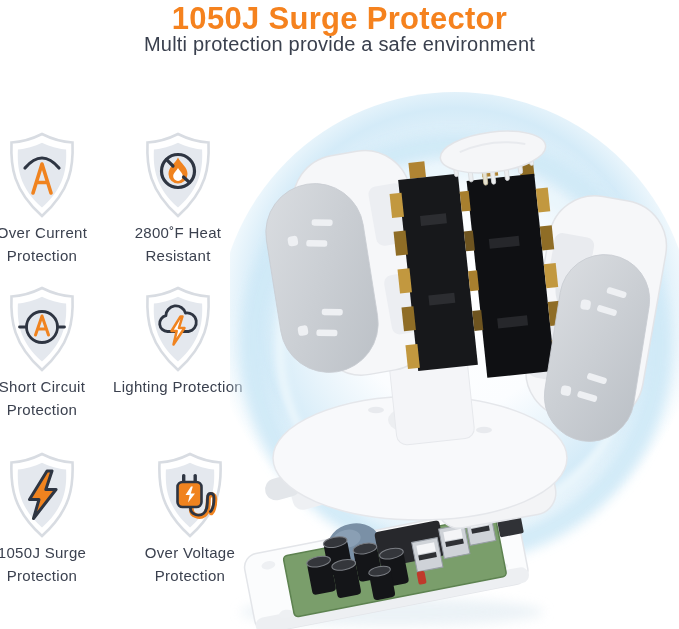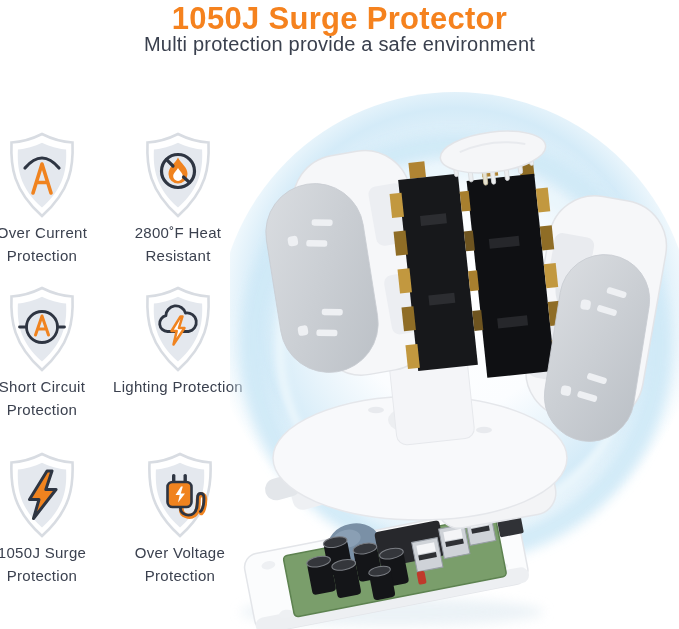--- a/index.html
+++ b/index.html
@@ -16,21 +16,21 @@
     font-size:20px;font-weight:400;letter-spacing:.2px;margin:0;color:#3a404e;
   }
   .feature{position:absolute;width:132px;text-align:center;}
   .feature svg{display:block;margin:0 auto;}
   .feature-label{
     margin-top:3px;font-size:15px;font-weight:500;line-height:1.5;
     letter-spacing:.3px;color:#3b414f;
   }
   .pos-1{left:-24px;top:131px;} .pos-2{left:112px;top:131px;}
   .pos-3{left:-24px;top:285px;} .pos-4{left:112px;top:285px;}
-  .pos-5{left:-24px;top:451px;} .pos-6{left:114px;top:451px;}
+  .pos-5{left:-24px;top:451px;} .pos-6{left:124px;top:451px;}
   .product{position:absolute;left:230px;top:90px;width:450px;height:540px;}
   .defs-holder{position:absolute;width:0;height:0;overflow:hidden;}
 </style>
 </head>
 <body>
 
 <div class="canvas">
 
   <svg class="defs-holder" aria-hidden="true">
     <defs>

